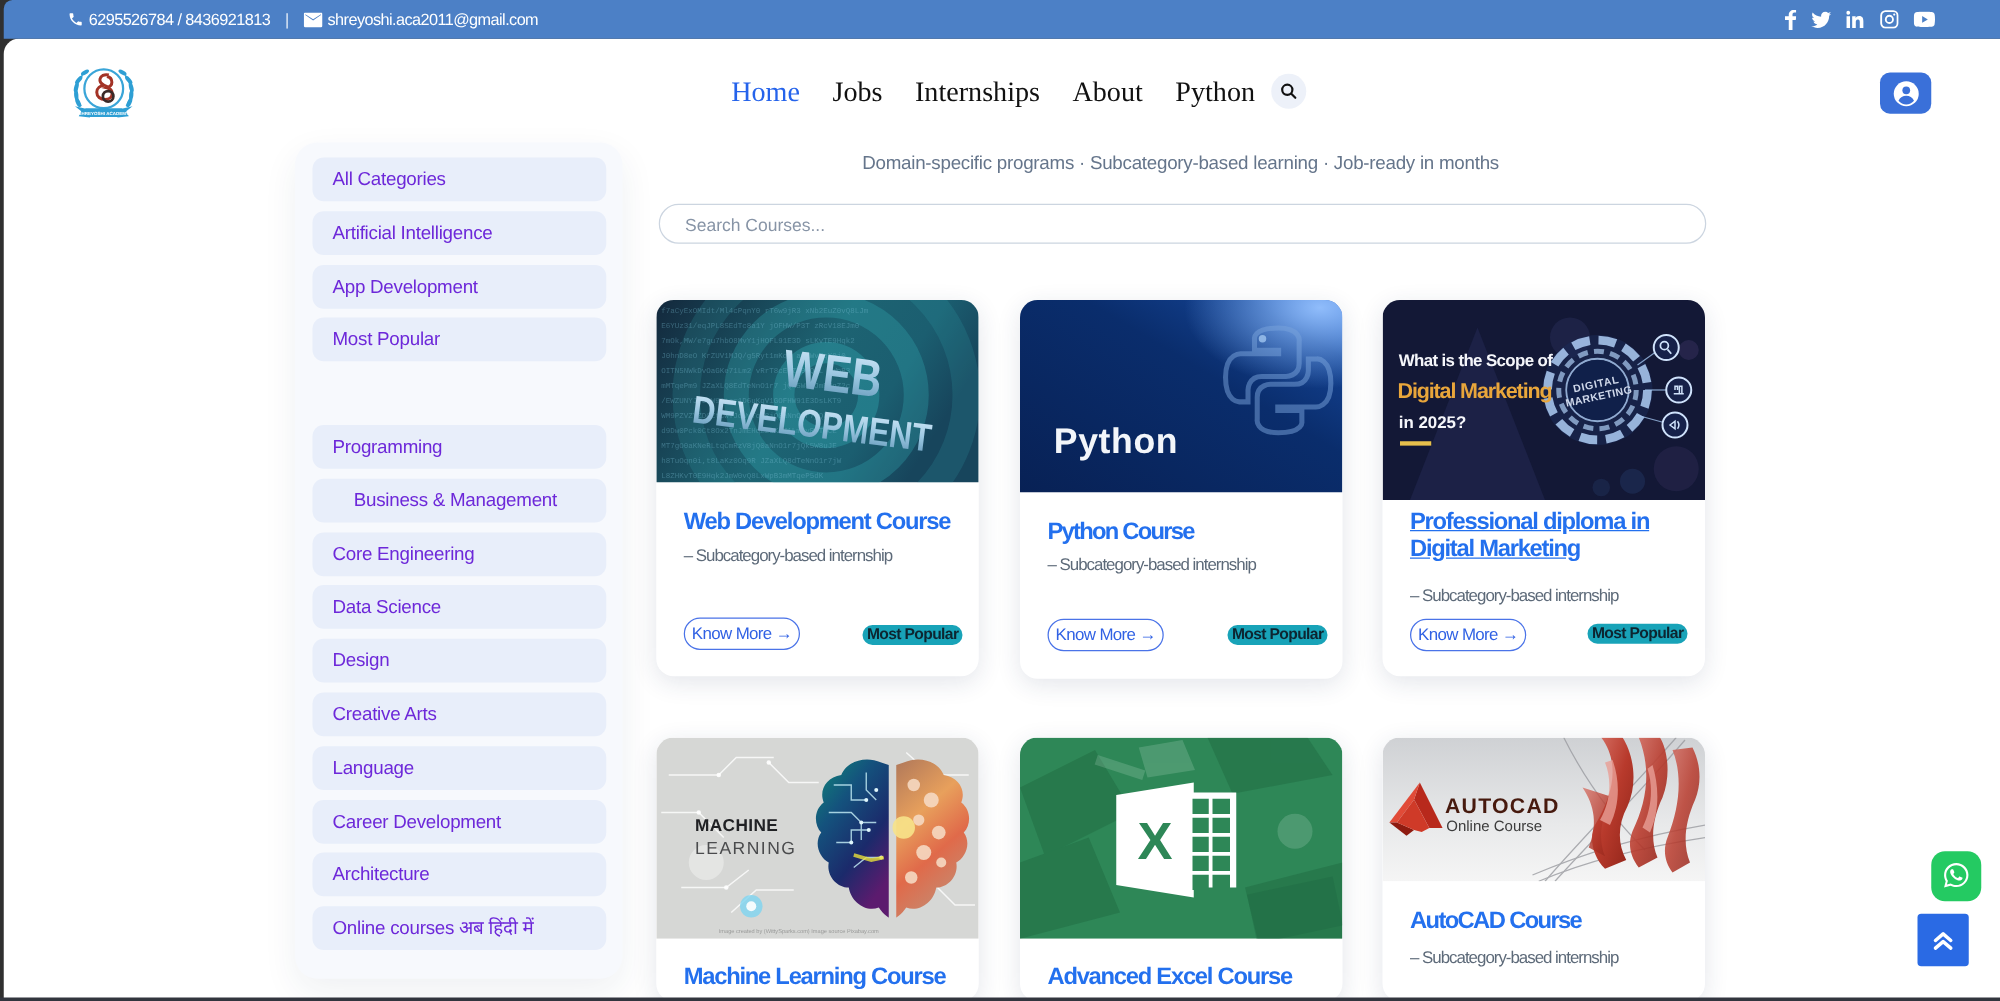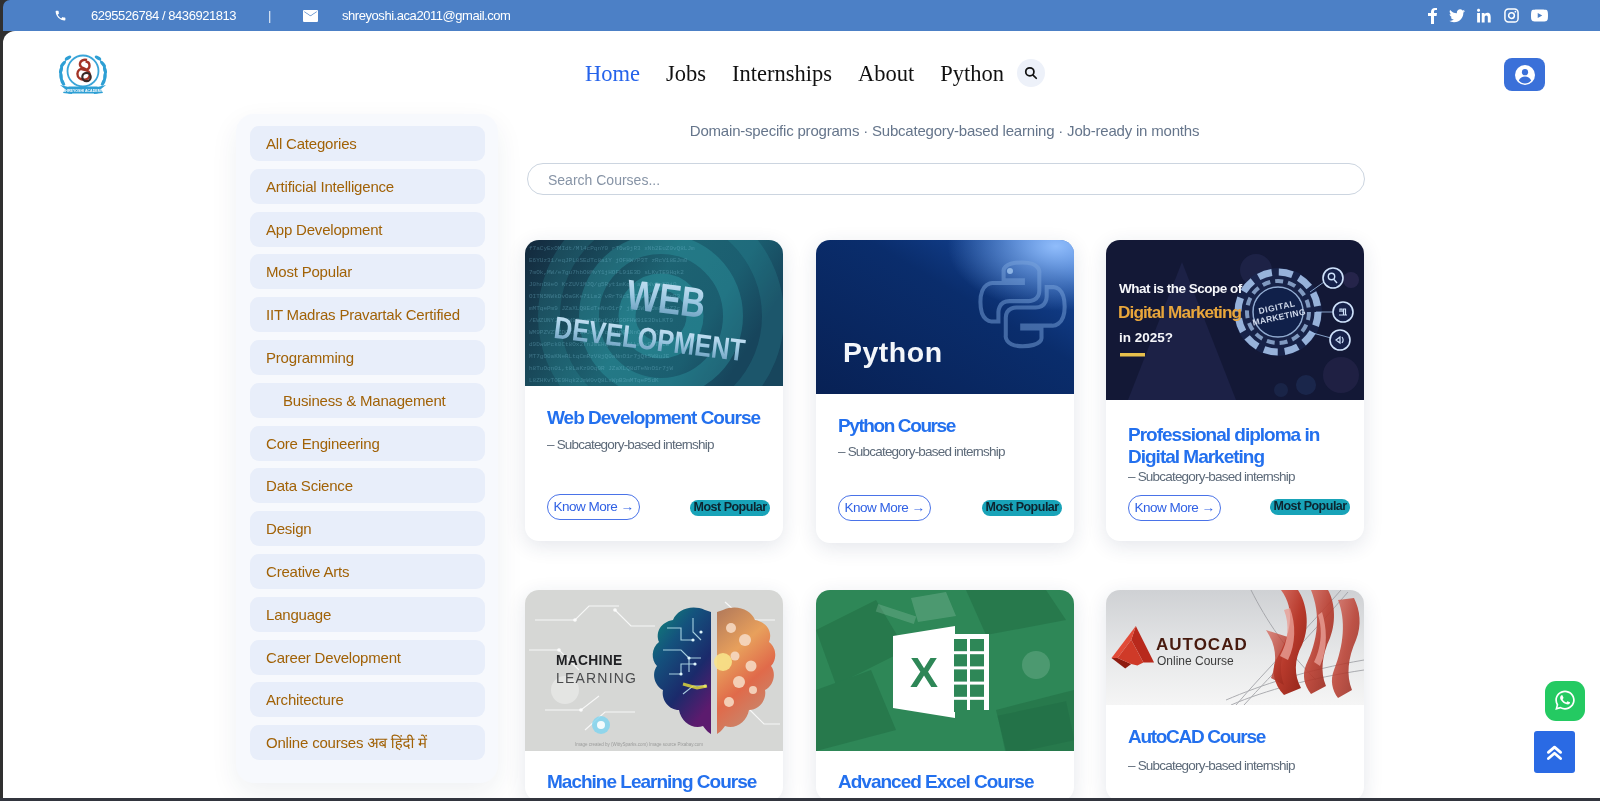--- a/index.html
+++ b/index.html
@@ -2,36 +2,36 @@
 <html><head>
 <meta charset="utf-8">
 <style>
   * { margin:0; padding:0; box-sizing:border-box; }
   html,body { width:1600px; height:801px; overflow:hidden; background:#222; }
   body { font-family:"Liberation Sans", sans-serif; }
   .page { position:absolute; left:0; top:0; width:1600px; height:801px; background:#303030; }
   .panel { position:absolute; left:3px; top:31px; width:1597px; height:770px; background:#fff; border-top-left-radius:12px; }
   
   .topbar { position:absolute; left:3px; top:0; width:1597px; height:31px; background:#4c80c6; border-top-left-radius:7px; color:#fff; font-size:13px; letter-spacing:-0.45px; }
-  .topbar .left { position:absolute; left:51px; top:0; height:31px; display:flex; align-items:center; gap:24px; }
+  .topbar .left { position:absolute; left:51px; top:0; height:31px; display:flex; align-items:center; gap:4px; }
   .topbar .sep { margin:0 8px; opacity:.85; }
   .topbar svg { display:block; }
   .socials { position:absolute; right:52px; top:0; height:31px; display:flex; align-items:center; gap:12px; }
   
   .logo { position:absolute; left:56px; top:52px; }
   nav.mainnav { position:absolute; left:11px; top:61px; width:1600px; text-align:center; font-family:"Liberation Serif", serif; font-size:22.5px; color:#111; }
   nav.mainnav span { margin:0 13px; }
   nav.mainnav .active { color:#2563eb; }
   nav.mainnav span.searchcircle { display:inline-block; width:28px; height:28px; border-radius:50%; background:#edf1f9; vertical-align:middle; position:relative; top:-3px; margin:0 5px 0 0; }
   .searchcircle svg { position:absolute; left:7px; top:7px; }
   .userbtn { position:absolute; left:1504px; top:58px; width:41px; height:33px; border-radius:8px; background:#3a70d9; }
   .userbtn svg { position:absolute; left:8.5px; top:4.5px; }
   
   .sidebar { position:absolute; left:236px; top:114px; width:262px; height:669px; background:#f7f9fd; border-radius:18px; box-shadow:0 10px 28px rgba(30,50,90,.07); }
-  .sidebar .item { position:absolute; left:14px; width:235px; height:35px; background:#e8eefa; border-radius:9px; color:#a16207; font-size:15px; letter-spacing:-0.2px; line-height:35px; padding-left:16px; white-space:nowrap; overflow:hidden; }
+  .sidebar .item { position:absolute; left:14px; width:235px; height:35px; background:#e8eefa; border-radius:9px; color:#6d28d9; font-size:15px; letter-spacing:-0.2px; line-height:35px; padding-left:16px; white-space:nowrap; overflow:hidden; }
   
   .tagline { position:absolute; left:525px; top:122px; width:839px; text-align:center; font-size:15px; letter-spacing:-0.2px; color:#65758b; }
   .searchinput { position:absolute; left:527px; top:163px; width:838px; height:32px; border:1px solid #ccd5e0; border-radius:16px; background:#fff; }
   .searchinput span { position:absolute; left:20px; top:8px; font-size:14px; color:#8794a6; }
   
   .card { position:absolute; width:258px; background:#fff; border-radius:14px; box-shadow:0 5px 20px rgba(30,50,90,.12); overflow:hidden; }
   .card .img { width:258px; display:block; }
   .card h3 { position:absolute; left:22px; color:#2370ee; font-size:19px; font-weight:bold; letter-spacing:-1.0px; line-height:21.5px; white-space:nowrap; }
   .card .sub { position:absolute; left:22px; color:#5d6a79; font-size:13.5px; letter-spacing:-0.8px; white-space:nowrap; }
   .card .know { position:absolute; left:22px; width:93px; height:26px; border:1.6px solid #4a73e8; border-radius:13px; color:#3061e4; font-size:13.5px; letter-spacing:-0.5px; line-height:23px; text-align:center; }
@@ -117,21 +117,20 @@
         <circle cx="12" cy="9.2" r="3.1" fill="#3a70d9"></circle>
         <path d="M5.8 17.6c1.2-2.6 3.5-4 6.2-4s5 1.4 6.2 4c-1.6 1.8-3.8 2.9-6.2 2.9s-4.6-1.1-6.2-2.9z" fill="#3a70d9"></path>
       </svg>
     </div>
 
   <div class="sidebar" id="sidebar">
       <div class="item" style="top: 12px;">All Categories</div>
       <div class="item" style="top: 54.8px;">Artificial Intelligence</div>
       <div class="item" style="top: 97.6px;">App Development</div>
       <div class="item" style="top: 140.4px;">Most Popular</div>
-      <div class="item" style="top: 183.2px;">IIT Madras Pravartak Certified</div>
       <div class="item" style="top: 226px;">Programming</div>
       <div class="item" style="top: 268.8px; padding-left: 33px;">Business &amp; Management</div>
       <div class="item" style="top: 311.6px;">Core Engineering</div>
       <div class="item" style="top: 354.4px;">Data Science</div>
       <div class="item" style="top: 397.2px;">Design</div>
       <div class="item" style="top: 440px;">Creative Arts</div>
       <div class="item" style="top: 482.8px;">Language</div>
       <div class="item" style="top: 525.6px;">Career Development</div>
       <div class="item" style="top: 568.4px;">Architecture</div>
       <div class="item" style="top: 611.2px;">Online courses अब हिंदी में</div>
@@ -257,21 +256,21 @@
           <path d="M230 100 l4 -3 v6 z M236 97 a5 5 0 0 1 0 6" stroke-width="1.2"></path>
         </g>
       </g>
       <g font-family="Liberation Sans, sans-serif" font-weight="bold">
         <text x="13" y="53" font-size="13.5" letter-spacing="-0.5" fill="#f5f6fa">What is the Scope of</text>
         <text x="12" y="78" font-size="17.2" letter-spacing="-0.9" fill="#e9a63b">Digital Marketing</text>
         <text x="13" y="102" font-size="13.5" fill="#f5f6fa">in 2025?</text>
       </g>
       <rect x="14" y="113" width="25" height="3.5" fill="#e7c04c"></rect>
     </svg>
-    <h3 style="top:184px;">Professional diploma in<br>Digital Marketing</h3>
+    <h3 style="top:167px;text-decoration:underline;">Professional diploma in<br>Digital Marketing</h3>
     <div class="sub" style="top:229px;">– Subcategory-based internship</div>
     <div class="know" style="top:255px;">Know More →</div>
     <div class="badge" style="left:164px; top:259px;">Most Popular</div>
   </div>
 
   <div class="card" style="left:525px; top:590px; height:211px;">
     <svg class="img" width="258" height="161" viewBox="0 0 258 161">
       <defs>
         <linearGradient id="mlL" x1="0" y1="0" x2="0.6" y2="1">
           <stop offset="0" stop-color="#0f8a78"></stop>

